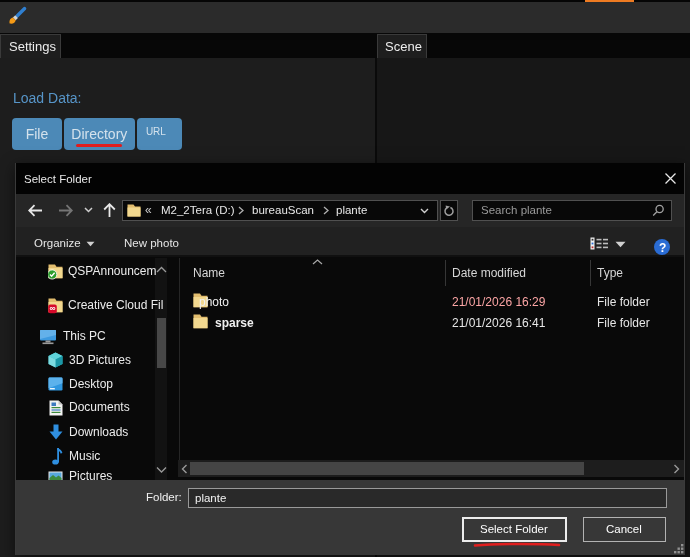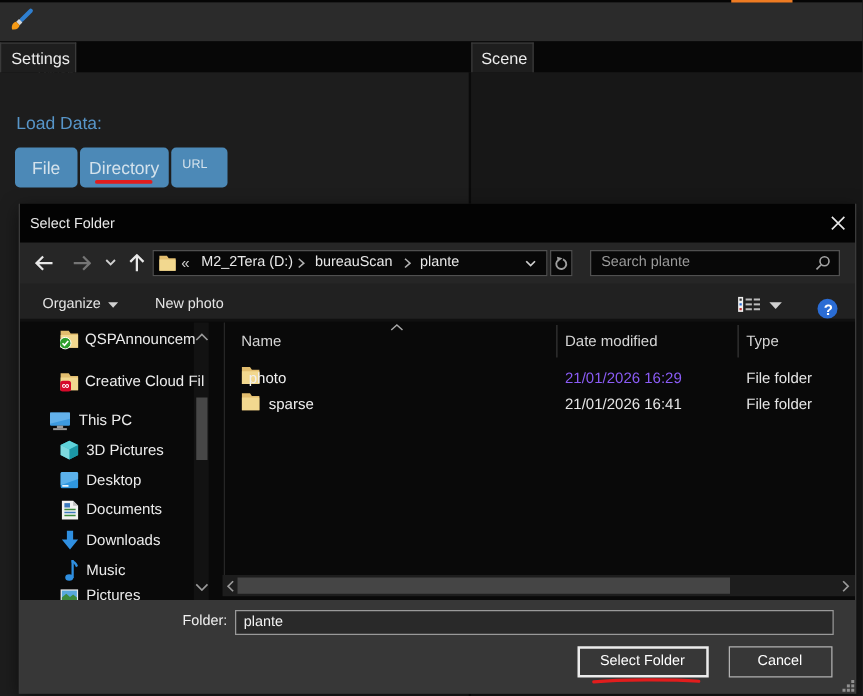--- a/index.html
+++ b/index.html
@@ -142,28 +142,28 @@
   <div class="abs" style="left:445px;top:260px;width:1px;height:26px;background:#363636;"></div>
   <div class="abs txt" style="left:452px;top:266px;font-size:12px;color:#d6d6d6;">Date modified</div>
   <div class="abs" style="left:590px;top:260px;width:1px;height:26px;background:#363636;"></div>
   <div class="abs txt" style="left:597px;top:266px;font-size:12px;color:#d6d6d6;">Type</div>
 
   <svg class="abs" style="left:193px;top:292px;" width="15" height="17" viewBox="0 0 15 17">
     <path d="M0.5 1.5 h6.5 l1.5 2.2 h6 v11.5 h-14 z" fill="#e2bd6e"></path>
     <path d="M0.5 5 h14 v10.2 h-14 z" fill="#f2d88f"></path>
   </svg>
   <div class="abs txt" style="left:199px;top:295px;font-size:12px;color:#f0f0f0;">photo</div>
-  <div class="abs txt" style="left:452px;top:295px;font-size:12px;color:#8b5cf6;">21/01/2026 16:29</div>
+  <div class="abs txt" style="left:452px;top:295px;font-size:12px;color:#fca5a5;">21/01/2026 16:29</div>
   <div class="abs txt" style="left:597px;top:295px;font-size:12px;color:#e6e6e6;">File folder</div>
 
   <svg class="abs" style="left:193px;top:313px;" width="15" height="17" viewBox="0 0 15 17">
     <path d="M0.5 1.5 h6.5 l1.5 2.2 h6 v11.5 h-14 z" fill="#e2bd6e"></path>
     <path d="M0.5 5 h14 v10.2 h-14 z" fill="#f2d88f"></path>
   </svg>
-  <div class="abs txt" style="left:215px;top:316px;font-size:12px;color:#f0f0f0;">sparse</div>
+  <div class="abs txt" style="left:215px;top:316px;font-size:12px;color:#f0f0f0;font-weight:bold;">sparse</div>
   <div class="abs txt" style="left:452px;top:316px;font-size:12px;color:#e6e6e6;">21/01/2026 16:41</div>
   <div class="abs txt" style="left:597px;top:316px;font-size:12px;color:#e6e6e6;">File folder</div>
 
   <svg class="abs" style="left:48px;top:263px;" width="15" height="17" viewBox="0 0 15 17">
     <path d="M0.5 1.5 h6.5 l1.5 2.2 h6 v11.5 h-14 z" fill="#e2bd6e"></path>
     <path d="M0.5 5 h14 v10.2 h-14 z" fill="#f2d88f"></path>
     <circle cx="4.2" cy="11.5" r="4.6" fill="#2d9e2d" stroke="#fff" stroke-width="0.8"></circle>
     <path d="M2 11.6 L3.6 13.2 L6.6 9.8" stroke="#fff" stroke-width="1.4" fill="none"></path>
   </svg>
   <div class="abs txt" style="left:68px;top:264px;font-size:12px;color:#ececec;">QSPAnnouncem</div>

